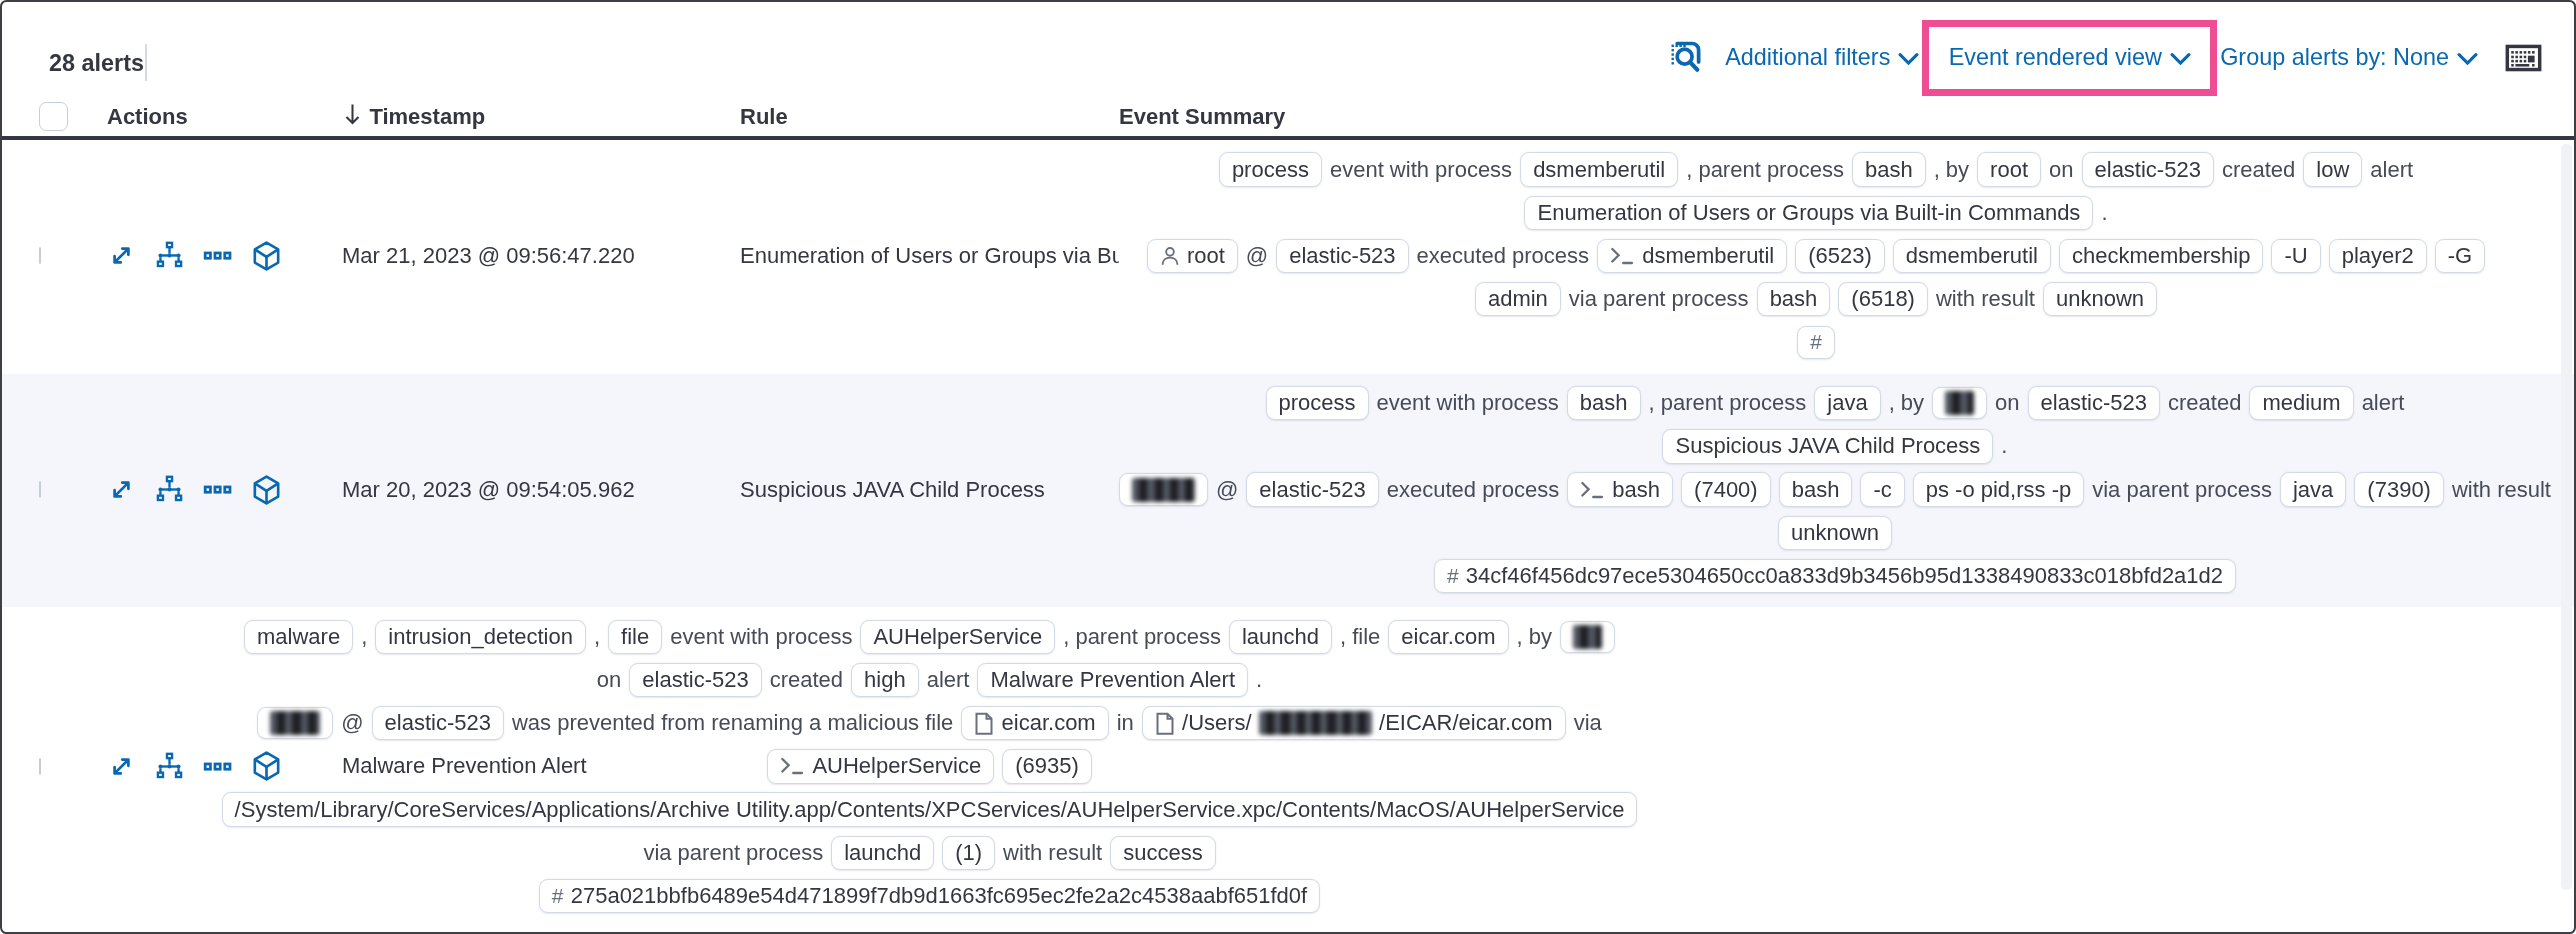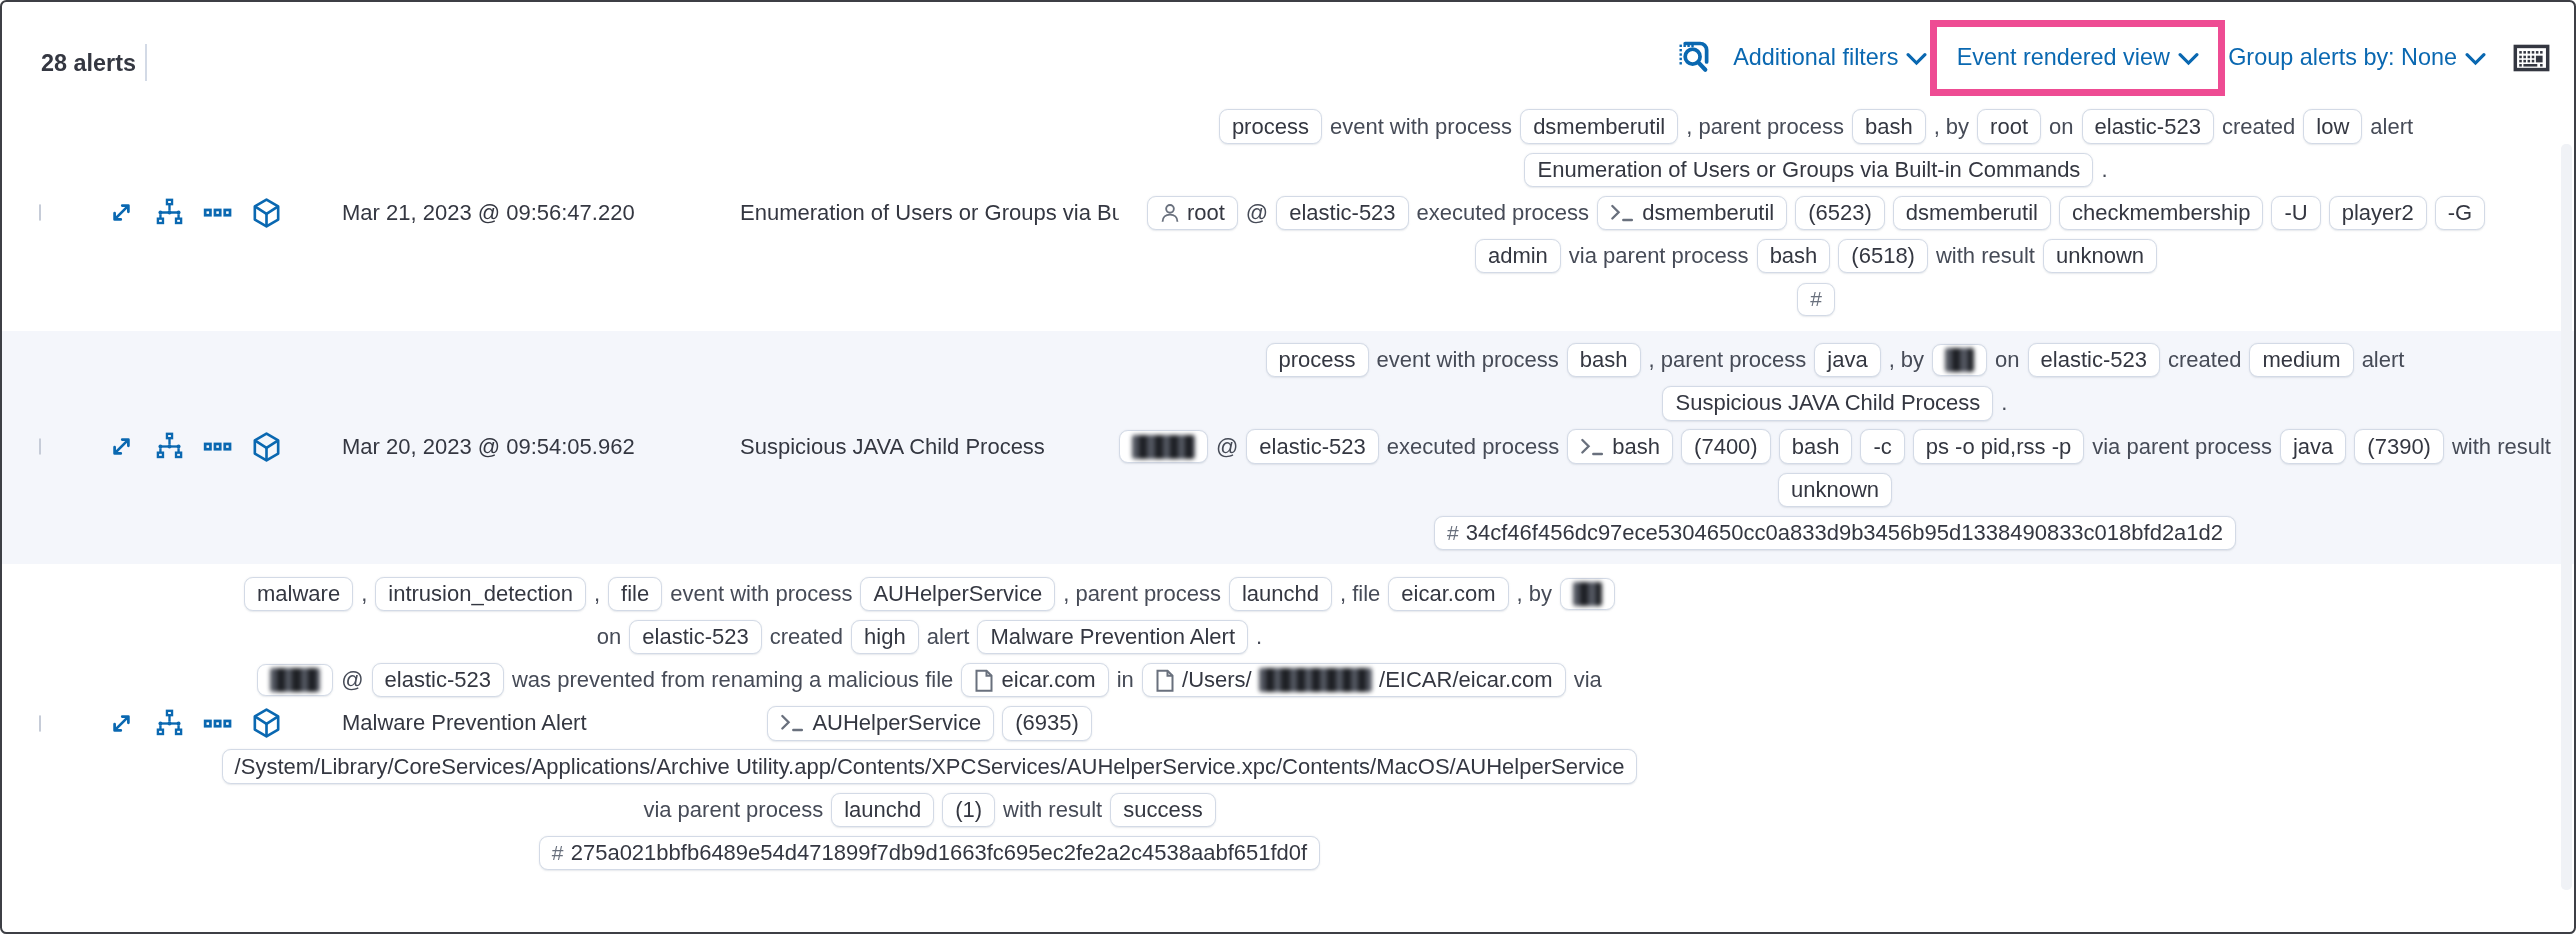--- a/index.html
+++ b/index.html
@@ -10,23 +10,23 @@
     --badge-border:#d3dae6;
     --alt-bg:#f4f6fb;
   }
   *{box-sizing:border-box;}
   html,body{margin:0;padding:0;background:#fff;}
   body{font-family:"Liberation Sans","DejaVu Sans",sans-serif;color:var(--dark);}
   .frame{position:relative;width:2576px;height:934px;border:2.4px solid #3d3f45;border-radius:6.4px;background:#fff;overflow:hidden;}
 
   
   .toolbar{position:absolute;left:0;top:0;width:100%;height:100px;}
-  .alert-count{position:absolute;left:39px;top:48px;font-size:23.4px;font-weight:700;color:var(--dark);}
+  .alert-count{position:absolute;left:47px;top:48px;font-size:23.4px;font-weight:700;color:var(--dark);}
   .count-divider{position:absolute;left:143px;top:42px;width:1.6px;height:37px;background:#d3dae6;}
-  .toolbar-right{position:absolute;right:24px;top:17.7px;display:flex;align-items:center;}
+  .toolbar-right{position:absolute;right:32px;top:17.7px;display:flex;align-items:center;}
   .tb-link{display:flex;align-items:center;gap:8px;color:var(--blue);font-size:23.4px;font-weight:500;white-space:nowrap;cursor:pointer;}
   .inspect-btn{margin-right:22.6px;display:flex;align-items:center;}
   .chevron{display:inline-block;margin-top:3.2px;}
   .highlight-box{border:7.2px solid var(--pink);padding:16px 19.3px;margin:0 3px;background:#fff;}
   .kbd-btn{margin-left:27px;display:flex;align-items:center;}
 
   
   .table{position:absolute;left:0;top:95px;width:100%;}
   .grid-row{display:grid;grid-template-columns:68px 235px 398px 379px 1fr;padding-left:37px;padding-right:61px;align-items:center;}
   .head-row{height:43px;font-size:22px;font-weight:700;border-bottom:4px solid #343741;}
@@ -126,20 +126,42 @@
             <rect x="4.5" y="8.6" width="6" height="1.1"></rect>
               <rect x="2.7" y="8.6" width="1.1" height="1.1"></rect>
               <rect x="11.7" y="8.6" width="1.1" height="1.1"></rect>
           </g>
         </svg>
       </span>
     </div>
   </div>
 
   <div class="table">
+    <div class="grid-row head-row">
+      <div class="head-cell">
+          <span class="checkbox"></span>
+        </div>
+      <div class="head-cell">
+        <span>Actions</span>
+      </div>
+      <div class="head-cell">
+        <span>
+          <svg width="21" height="24" viewBox="0 0 12 14" fill="none">
+              <path d="M6 1.5 V12 M2.5 8.8 L6 12.3 L9.5 8.8" stroke="#343741" stroke-width="1.2"></path>
+            </svg>
+        </span>
+        <span>Timestamp</span>
+      </div>
+      <div class="head-cell">
+        <span>Rule</span>
+      </div>
+      <div class="head-cell">
+        <span>Event Summary</span>
+      </div>
+    </div>
     <div id="rowsContainer">
         <div class="grid-row data-row">
           <div><span class="checkbox"></span></div>
           <div class="cell-actions">
             <span class="icon-btn">
               <svg width="29" height="29" viewBox="0 0 16 16" fill="none">
                 <path d="M4.2 11.8 L11.8 4.2 M8.4 4.2 H11.8 V7.6 M4.2 8.4 V11.8 H7.6" stroke="#0a68b1" stroke-width="1.5" stroke-linecap="round" stroke-linejoin="round"></path>
               </svg>
             </span>
             <span class="icon-btn">

